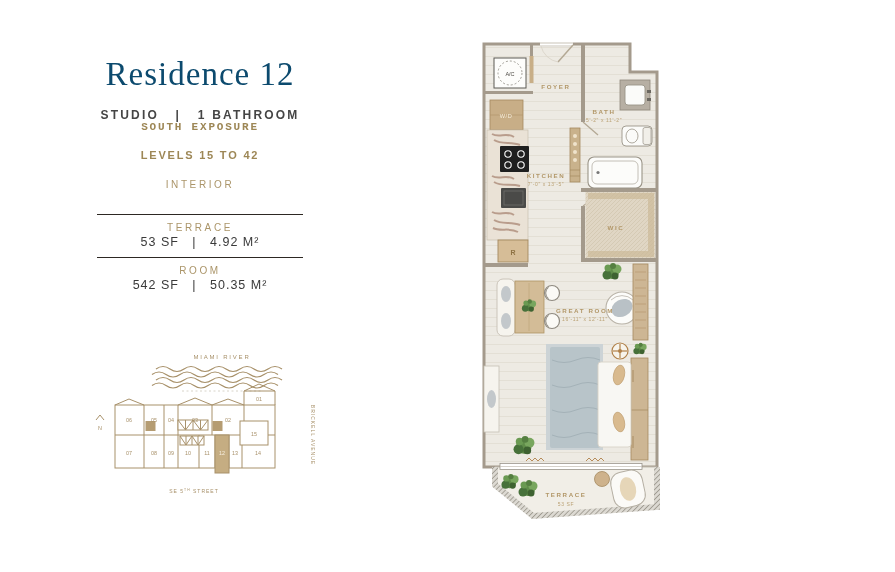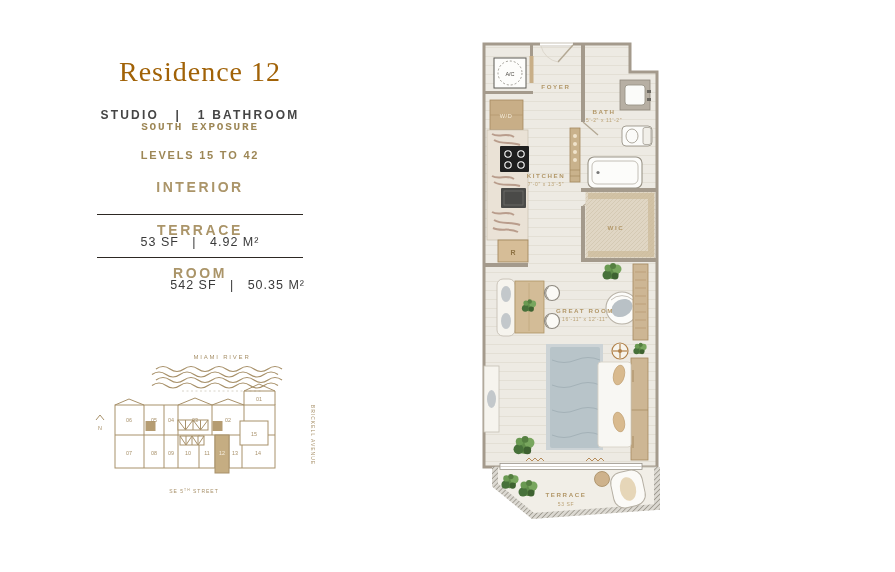--- a/index.html
+++ b/index.html
@@ -1,24 +1,24 @@
 <!DOCTYPE html>
 <html><head>
 <meta charset="utf-8">
 <style>
   html,body { margin:0; padding:0; background:#ffffff; }
   .page { position:relative; width:895px; height:572px; background:#ffffff; overflow:hidden;
           font-family:"Liberation Sans", sans-serif; }
   .abs { position:absolute; }
   .center { text-align:center; }
   .pre { white-space:pre; }
-  .title { font-family:"Liberation Serif", serif; font-size:28px; color:#a16207; letter-spacing:1px; font-weight:400; }
+  .title { font-family:"Liberation Serif", serif; font-size:33px; color:#0c4a6e; letter-spacing:1px; font-weight:400; }
   .subtitle { font-size:12px; color:#454545; letter-spacing:2.2px; font-weight:600; }
   .goldline { font-size:11px; color:#9d8756; letter-spacing:1.8px; font-weight:700; }
-  .arealabel { font-size:14px; color:#ab9569; letter-spacing:2.6px; font-weight:700; }
+  .arealabel { font-size:10px; color:#ab9569; letter-spacing:2.6px; font-weight:400; }
   .areavalue { font-size:12.5px; color:#3a3a3a; letter-spacing:1px; }
   .divider { border-top:1.3px solid #2d2823; height:0; }
   svg text { font-family:"Liberation Sans", sans-serif; }
   .rlabel { font-size:6.2px; letter-spacing:1.6px; fill:#b29768; font-weight:600; }
   .rdims  { font-size:5px; letter-spacing:0.6px; fill:#bba275; }
   .kp-label { font-size:6px; letter-spacing:1.8px; fill:#a8916a; }
   .kp-num { font-size:5.4px; fill:#a8916a; }
   .kp-line { stroke:#a8916a; fill:none; stroke-width:1; }
 </style>
 </head>
@@ -33,21 +33,21 @@
     <div class="abs goldline center" style="left:0; top:121px; width:210px;font-family:Liberation Mono, monospace;">SOUTH EXPOSURE</div>
 
     <div class="abs arealabel center" style="left:0; top:179px; width:210px;">INTERIOR</div>
     <div class="abs divider" style="left:2px; top:214px; width:206px;"></div>
 
     <div class="abs arealabel center" style="left:0; top:222px; width:210px;">TERRACE</div>
     <div class="abs areavalue center pre" style="left:0; top:235px; width:210px;">53 SF   |   4.92 M²</div>
     <div class="abs divider" style="left:2px; top:257px; width:206px;"></div>
 
     <div class="abs arealabel center" style="left:0; top:265px; width:210px;">ROOM</div>
-    <div class="abs areavalue center pre" style="left:0; top:278px; width:210px;text-align:right;">542 SF   |   50.35 M²</div>
+    <div class="abs areavalue center pre" style="left:0; top:278px; width:210px;">542 SF   |   50.35 M²</div>
   </div>
 
   <svg class="abs" style="left:82px; top:333px;" width="240" height="180" viewBox="0 0 240 180">
     <text x="140" y="26" text-anchor="middle" class="kp-label">MIAMI RIVER</text>
 
     <g stroke="#a8916a" stroke-width="1.2" fill="none">
       <path d="M74,36 q7,-5 14,0 t14,0 t14,0 t14,0 t14,0 t14,0 t14,0 t14,0 t14,0"></path>
       <path d="M70,41.5 q7,-5 14,0 t14,0 t14,0 t14,0 t14,0 t14,0 t14,0 t14,0 t14,0"></path>
       <path d="M74,47 q7,-5 14,0 t14,0 t14,0 t14,0 t14,0 t14,0 t14,0 t14,0 t14,0"></path>
       <path d="M70,52.5 q7,-5 14,0 t14,0 t14,0 t14,0 t14,0 t14,0 t14,0 t14,0 t14,0"></path>

